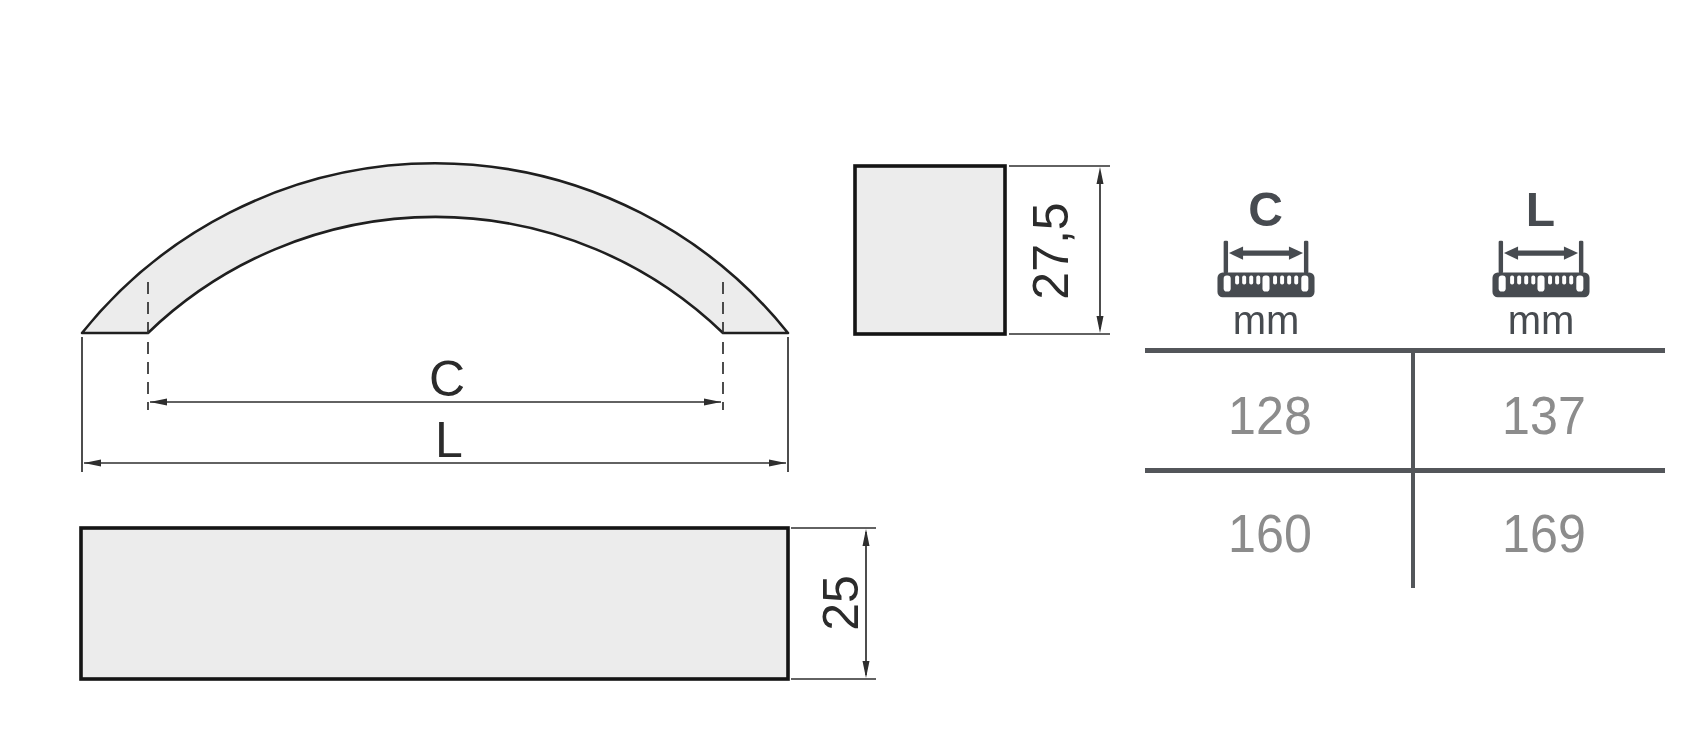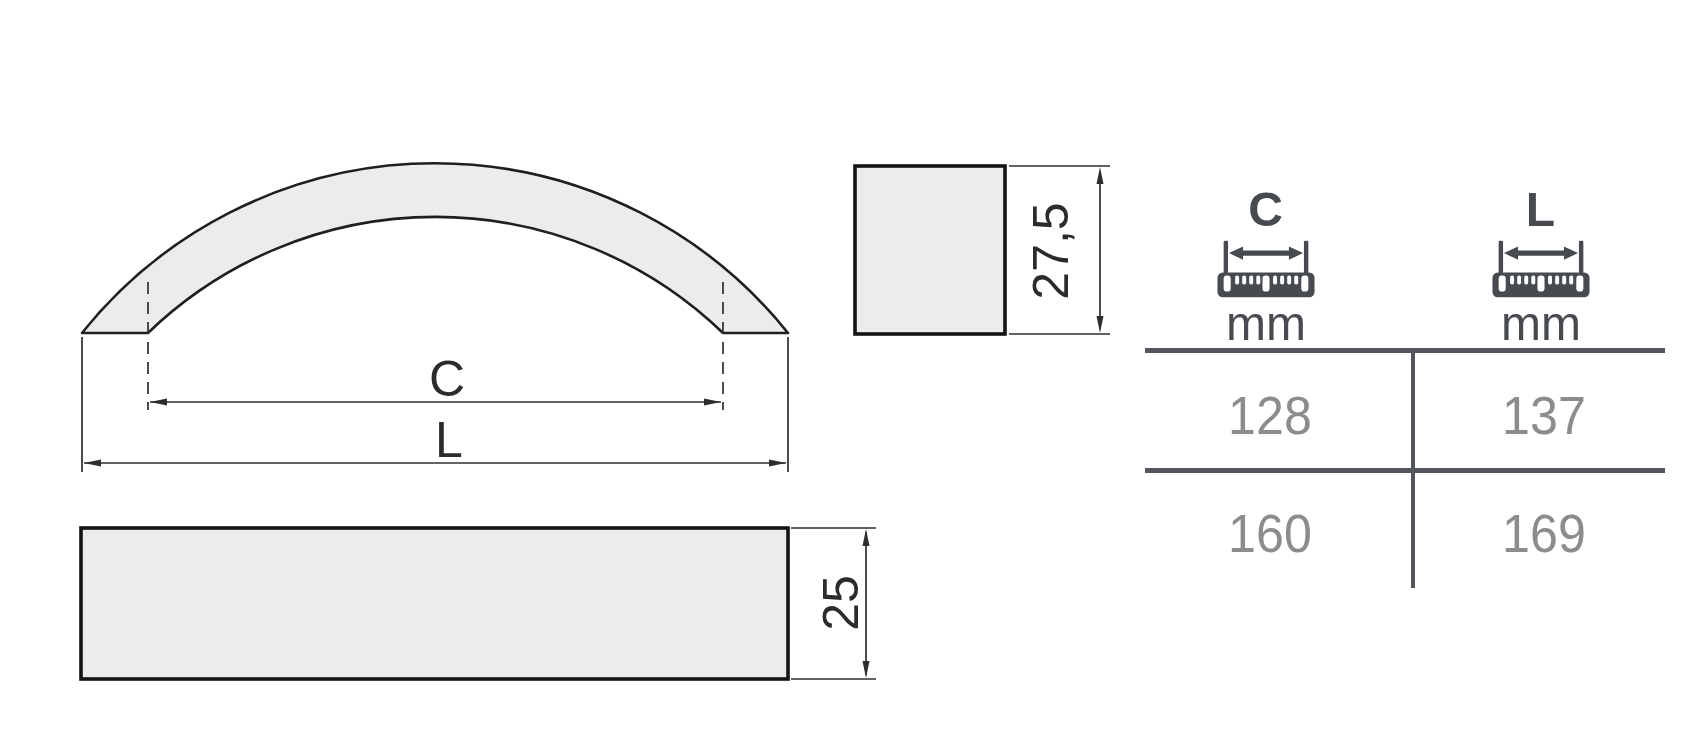--- a/index.html
+++ b/index.html
@@ -12,21 +12,21 @@
   }
   .draw{position:absolute;left:0;top:0;width:1688px;height:752px;}
   .draw text{font-family:"Liberation Sans", sans-serif;fill:#2b2b2b;font-weight:300;}
 
   
   .col-header{position:absolute;width:200px;display:flex;flex-direction:column;align-items:center;}
   .col-header .hlabel{
     font-size:48px;font-weight:bold;color:#474b50;line-height:1;letter-spacing:1px;
   }
   .col-header .ruler{width:100px;height:60px;margin-top:5px;}
-  .col-header .hunit{font-size:48px;color:#474b50;line-height:1;margin-top:1px;}
+  .col-header .hunit{font-size:40px;color:#474b50;line-height:1;margin-top:1px;}
   .dk{fill:#474b50;}
   .dks{stroke:#474b50;}
 
   .rule{position:absolute;background:#53565a;}
   .rule-top{left:1145px;top:348px;width:520px;height:5px;}
   .rule-mid{left:1145px;top:468px;width:520px;height:5px;}
   .vdiv{left:1411px;top:348px;width:4px;height:240px;}
 
   .cell{
     position:absolute;width:200px;height:62px;line-height:62px;

